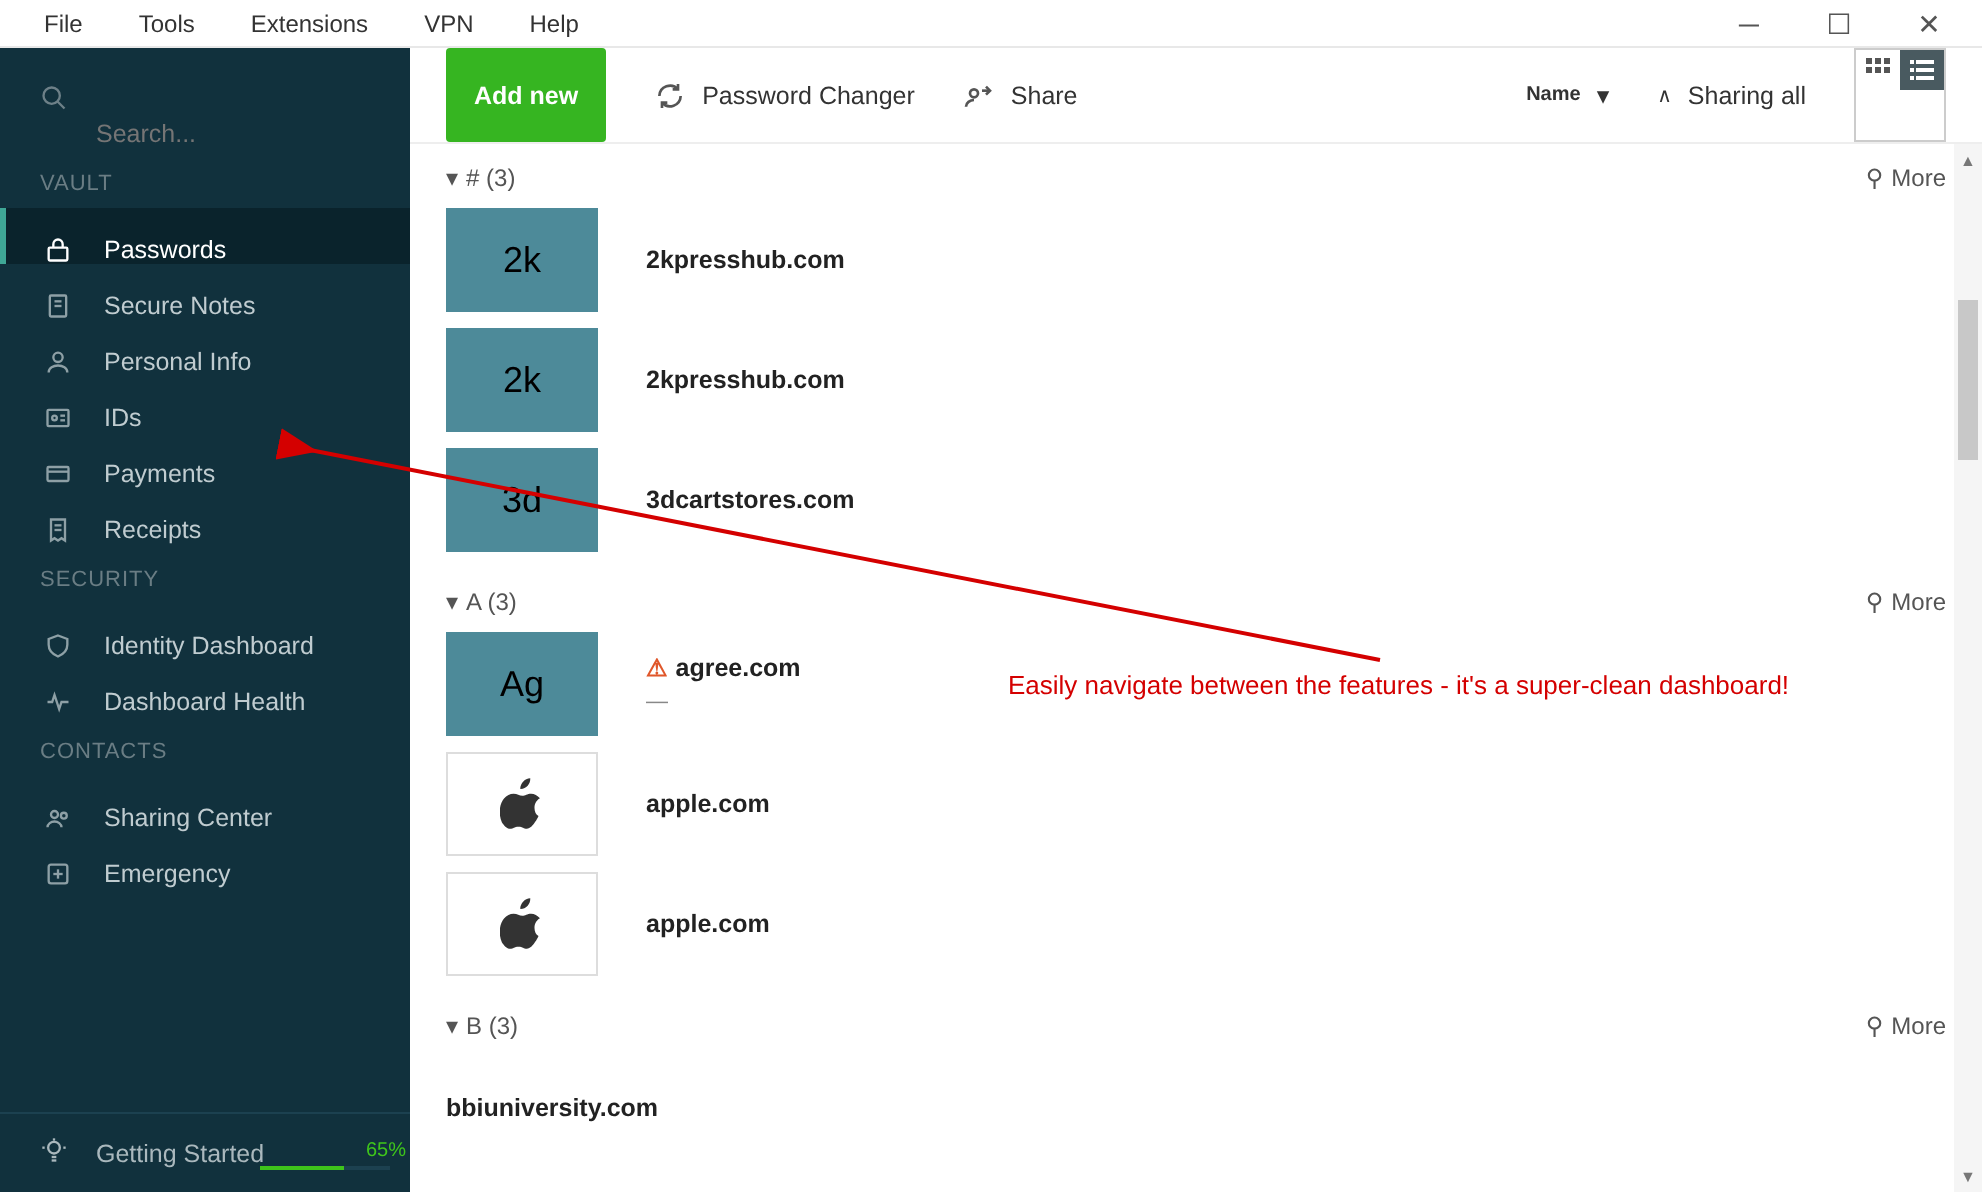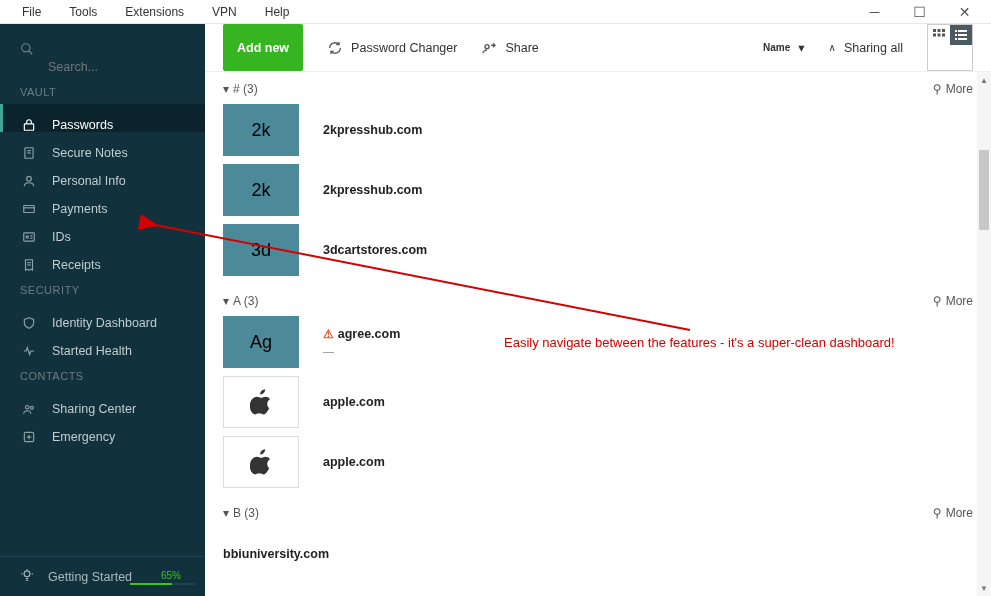--- a/index.html
+++ b/index.html
@@ -21,21 +21,21 @@
   .searchinp { background:none; border:none; color:#aab8bd; margin-left:14px; font-size:12.5px; outline:none; width:120px;margin-top:36px; }
   .sect { padding: 12px 20px 6px; font-size:11px; letter-spacing:0.5px; color:#6a7d84; }
   .navitem { height:28px; display:flex; align-items:flex-end; padding:0 20px; cursor:pointer; color:#c0ccd0; }
   .navitem.active { background:#0a232c; color:#fff; border-left:3px solid #3fa796; padding-left:17px; }
   .navitem .ic { width:18px; display:flex; justify-content:center; margin-right:14px; color:#8ea0a6; }
   .navitem.active .ic { color:#fff; }
   .spacer { flex:1; }
   .gstarted { height:40px; border-top:1px solid #1c4150; display:flex; align-items:center; padding:0 20px; position:relative; }
   .gstarted .bar { position:absolute; left:130px; right:10px; bottom:11px; height:2px; background:#1c4150; }
   .gstarted .barfill { position:absolute; left:130px; bottom:11px; height:2px; background:#3ec41b; }
-  .gstarted .pct { position:absolute; right:24px; bottom:15px; font-size:10px; color:#3ec41b; }
+  .gstarted .pct { position:absolute; right:2px; bottom:15px; font-size:10px; color:#3ec41b; }
 
   
   .content { flex:1; background:#fff; position:relative; display:flex; flex-direction:column; overflow:hidden; }
   .toolbar { height:48px; display:flex; padding:0 18px; gap:24px; border-bottom:1px solid #eee; }
   .btn-add { background:#36b521; color:#fff; border:none; padding:7px 14px; font-size:12.5px; font-weight:600; border-radius:2px; cursor:pointer; }
   .tool { display:flex; align-items:center; gap:8px; font-size:12.5px; color:#333; cursor:pointer; }
   .tool svg { color:#555; }
   .toolbar .grow { flex:1; }
   .sortlbl { font-size:10px; font-weight:600; }
   .viewtoggle { display:flex; border:1px solid #ccc; }
@@ -118,40 +118,40 @@
           <svg width="14" height="14" viewBox="0 0 24 24" fill="none" stroke="currentColor" stroke-width="2">
             <circle cx="12" cy="8" r="4"></circle>
             <path d="M4 21c0-4 4-6 8-6s8 2 8 6"></path>
           </svg>
         </span>
       <span>Personal Info</span>
     </div>
     <div class="navitem">
       <span class="ic">
           <svg width="14" height="14" viewBox="0 0 24 24" fill="none" stroke="currentColor" stroke-width="2">
-            <rect x="3" y="6" width="18" height="12" rx="1"></rect>
-            <line x1="3" y1="10" x2="21" y2="10"></line>
-          </svg>
-        </span>
-      <span>Payments</span>
-    </div>
-    <div class="navitem">
-      <span class="ic">
-          <svg width="14" height="14" viewBox="0 0 24 24" fill="none" stroke="currentColor" stroke-width="2">
             <rect x="3" y="5" width="18" height="14" rx="1"></rect>
             <circle cx="9" cy="12" r="2"></circle>
             <line x1="14" y1="10" x2="18" y2="10"></line>
             <line x1="14" y1="14" x2="18" y2="14"></line>
           </svg>
         </span>
       <span>IDs</span>
     </div>
     <div class="navitem">
       <span class="ic">
           <svg width="14" height="14" viewBox="0 0 24 24" fill="none" stroke="currentColor" stroke-width="2">
+            <rect x="3" y="6" width="18" height="12" rx="1"></rect>
+            <line x1="3" y1="10" x2="21" y2="10"></line>
+          </svg>
+        </span>
+      <span>Payments</span>
+    </div>
+    <div class="navitem">
+      <span class="ic">
+          <svg width="14" height="14" viewBox="0 0 24 24" fill="none" stroke="currentColor" stroke-width="2">
             <path d="M6 3h12v18l-3-2-3 2-3-2-3 2z"></path>
             <line x1="9" y1="8" x2="15" y2="8"></line>
             <line x1="9" y1="12" x2="15" y2="12"></line>
           </svg>
         </span>
       <span>Receipts</span>
     </div>
 
     <div class="sect">SECURITY</div>
     <div class="navitem">
@@ -161,21 +161,21 @@
           </svg>
         </span>
       <span>Identity Dashboard</span>
     </div>
     <div class="navitem">
       <span class="ic">
           <svg width="14" height="14" viewBox="0 0 24 24" fill="none" stroke="currentColor" stroke-width="2">
             <path d="M3 12h4l2-6 4 12 2-6h6"></path>
           </svg>
         </span>
-      <span>Started Health</span>
+      <span>Dashboard Health</span>
     </div>
 
     <div class="sect">CONTACTS</div>
     <div class="navitem">
       <span class="ic">
           <svg width="14" height="14" viewBox="0 0 24 24" fill="none" stroke="currentColor" stroke-width="2">
             <circle cx="9" cy="9" r="3"></circle>
             <circle cx="17" cy="10" r="2.5"></circle>
             <path d="M3 20c0-3 3-5 6-5s6 2 6 5"></path>
           </svg>

